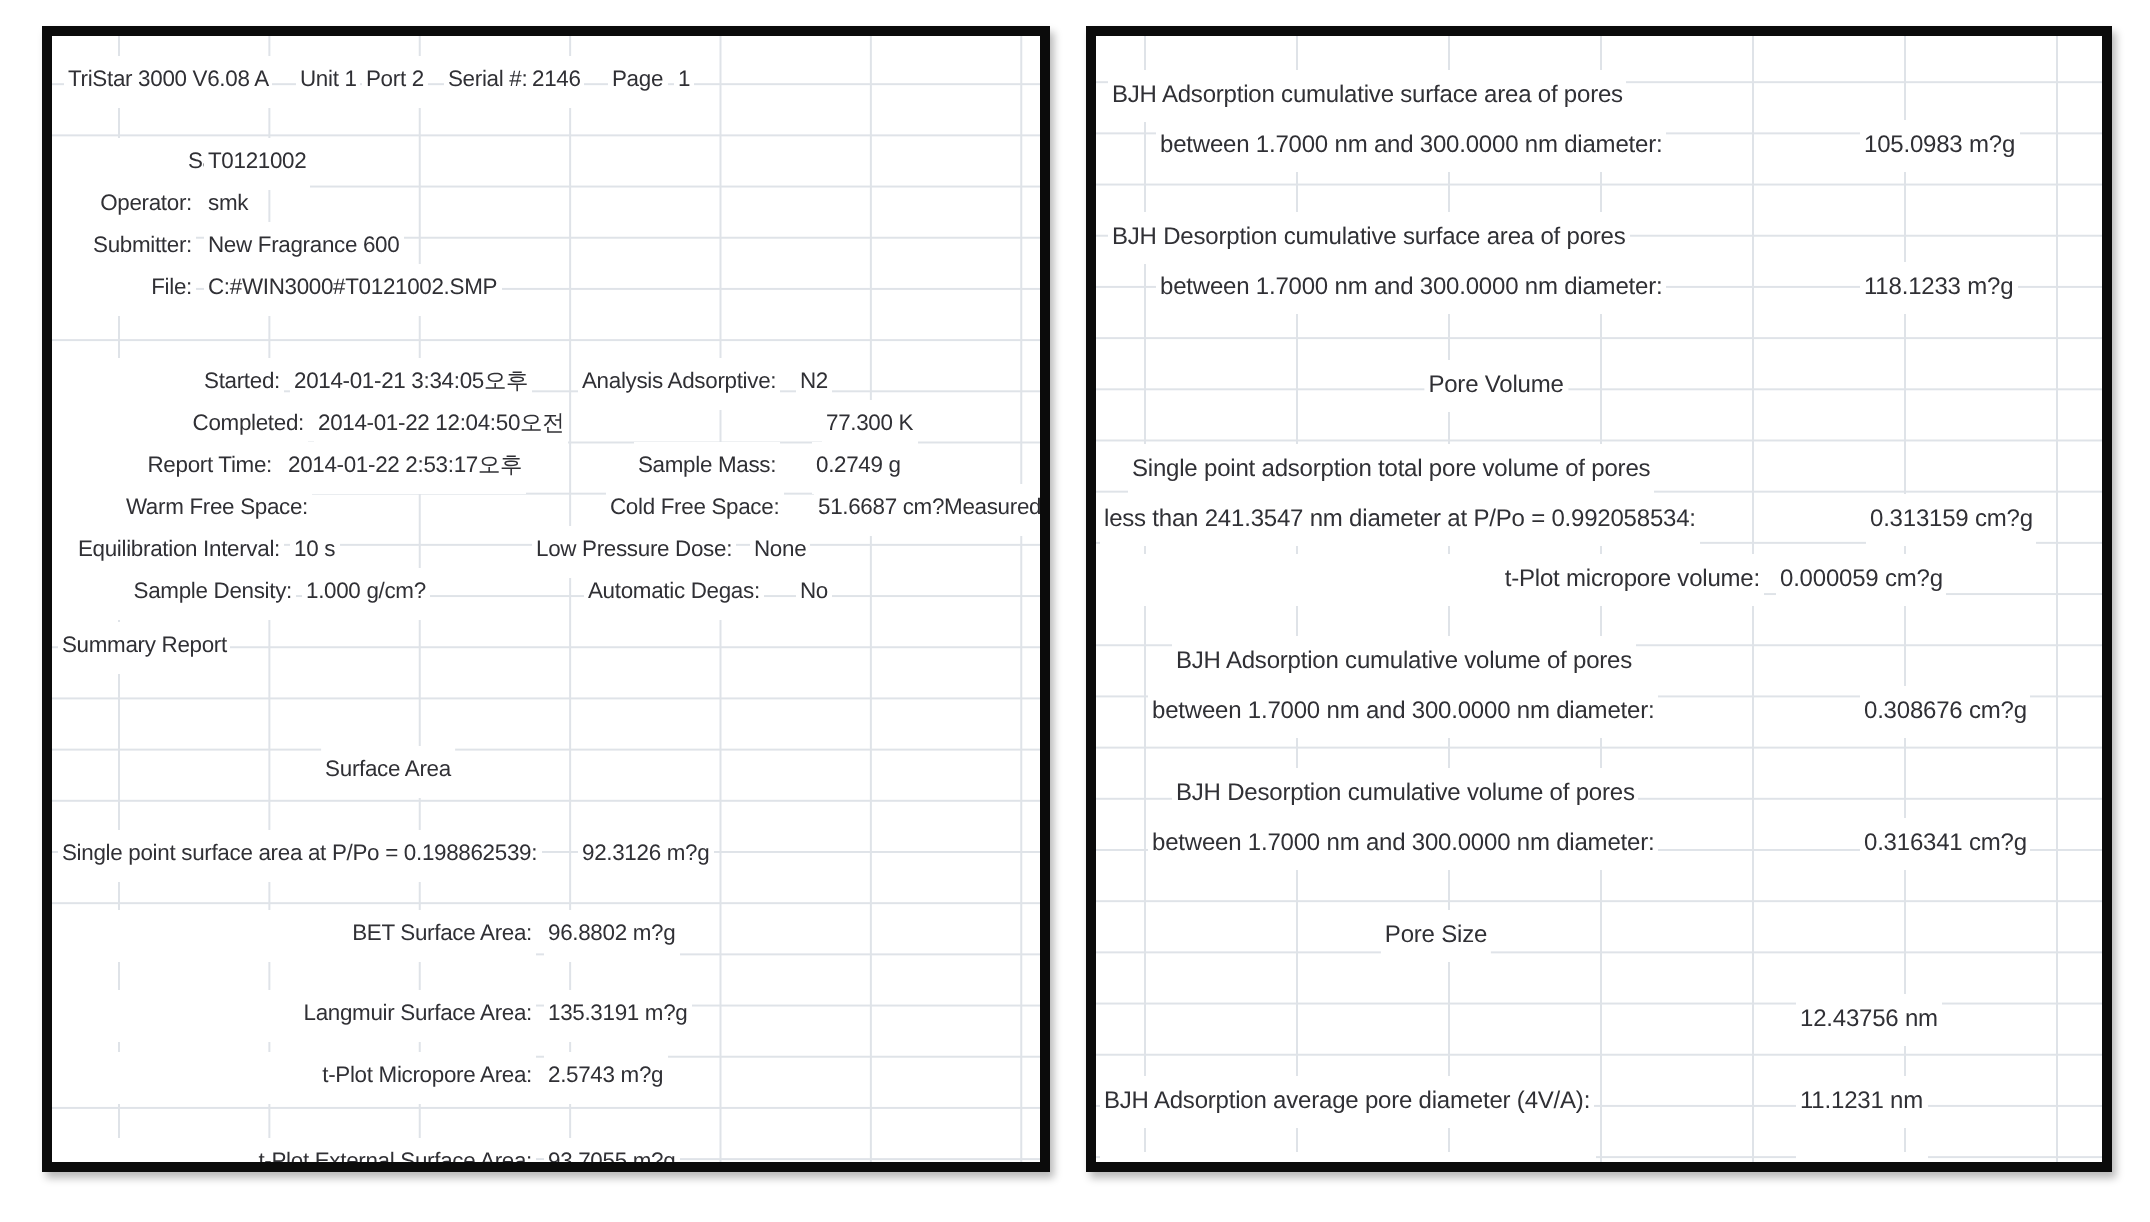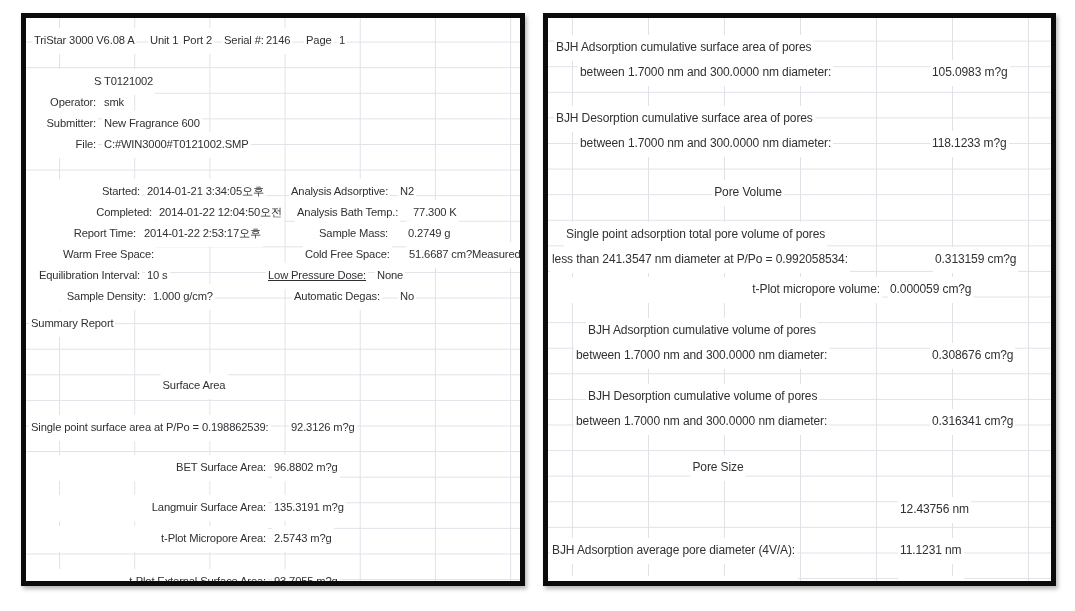--- a/index.html
+++ b/index.html
@@ -122,21 +122,20 @@
         <span class="t lbl" style="left:0;width:112px;">Started:</span>
         <span class="t val" style="left:119px;">2014-01-21 3:34:05오후</span>
         <span class="t val" style="left:263px;">Analysis Adsorptive:</span>
         <span class="t val" style="left:372px;">N2</span>
       </div>
     </div>
     <div class="row" style="top:182px;">
       <div class="cellwrap">
         <span class="t lbl" style="left:0;width:124px;">Completed:</span>
         <span class="t val" style="left:131px;">2014-01-22 12:04:50오전</span>
-        <span class="t val" style="left:269px;">Analysis Bath Temp.:</span>
         <span class="t val" style="left:385px;">77.300 K</span>
       </div>
     </div>
     <div class="row" style="top:203px;">
       <div class="cellwrap">
         <span class="t lbl" style="left:0;width:108px;">Report Time:</span>
         <span class="t val" style="left:116px;">2014-01-22 2:53:17오후</span>
         <span class="t val" style="left:291px;">Sample Mass:</span>
         <span class="t val" style="left:380px;">0.2749 g</span>
       </div>
@@ -145,21 +144,21 @@
       <div class="cellwrap">
         <span class="t lbl" style="left:0;width:126px;">Warm Free Space:</span>
         <span class="t val" style="left:277px;">Cold Free Space:</span>
         <span class="t val" style="left:381px;">51.6687 cm?Measured</span>
       </div>
     </div>
     <div class="row" style="top:245px;">
       <div class="cellwrap">
         <span class="t lbl" style="left:0;width:112px;">Equilibration Interval:</span>
         <span class="t val" style="left:119px;">10 s</span>
-        <span class="t val" style="left:240px;text-decoration:underline;">Low Pressure Dose:</span>
+        <span class="t val" style="left:240px;">Low Pressure Dose:</span>
         <span class="t val" style="left:349px;">None</span>
       </div>
     </div>
     <div class="row" style="top:266px;">
       <div class="cellwrap">
         <span class="t lbl" style="left:0;width:118px;">Sample Density:</span>
         <span class="t val" style="left:125px;">1.000 g/cm?</span>
         <span class="t val" style="left:266px;">Automatic Degas:</span>
         <span class="t val" style="left:372px;">No</span>
       </div>

